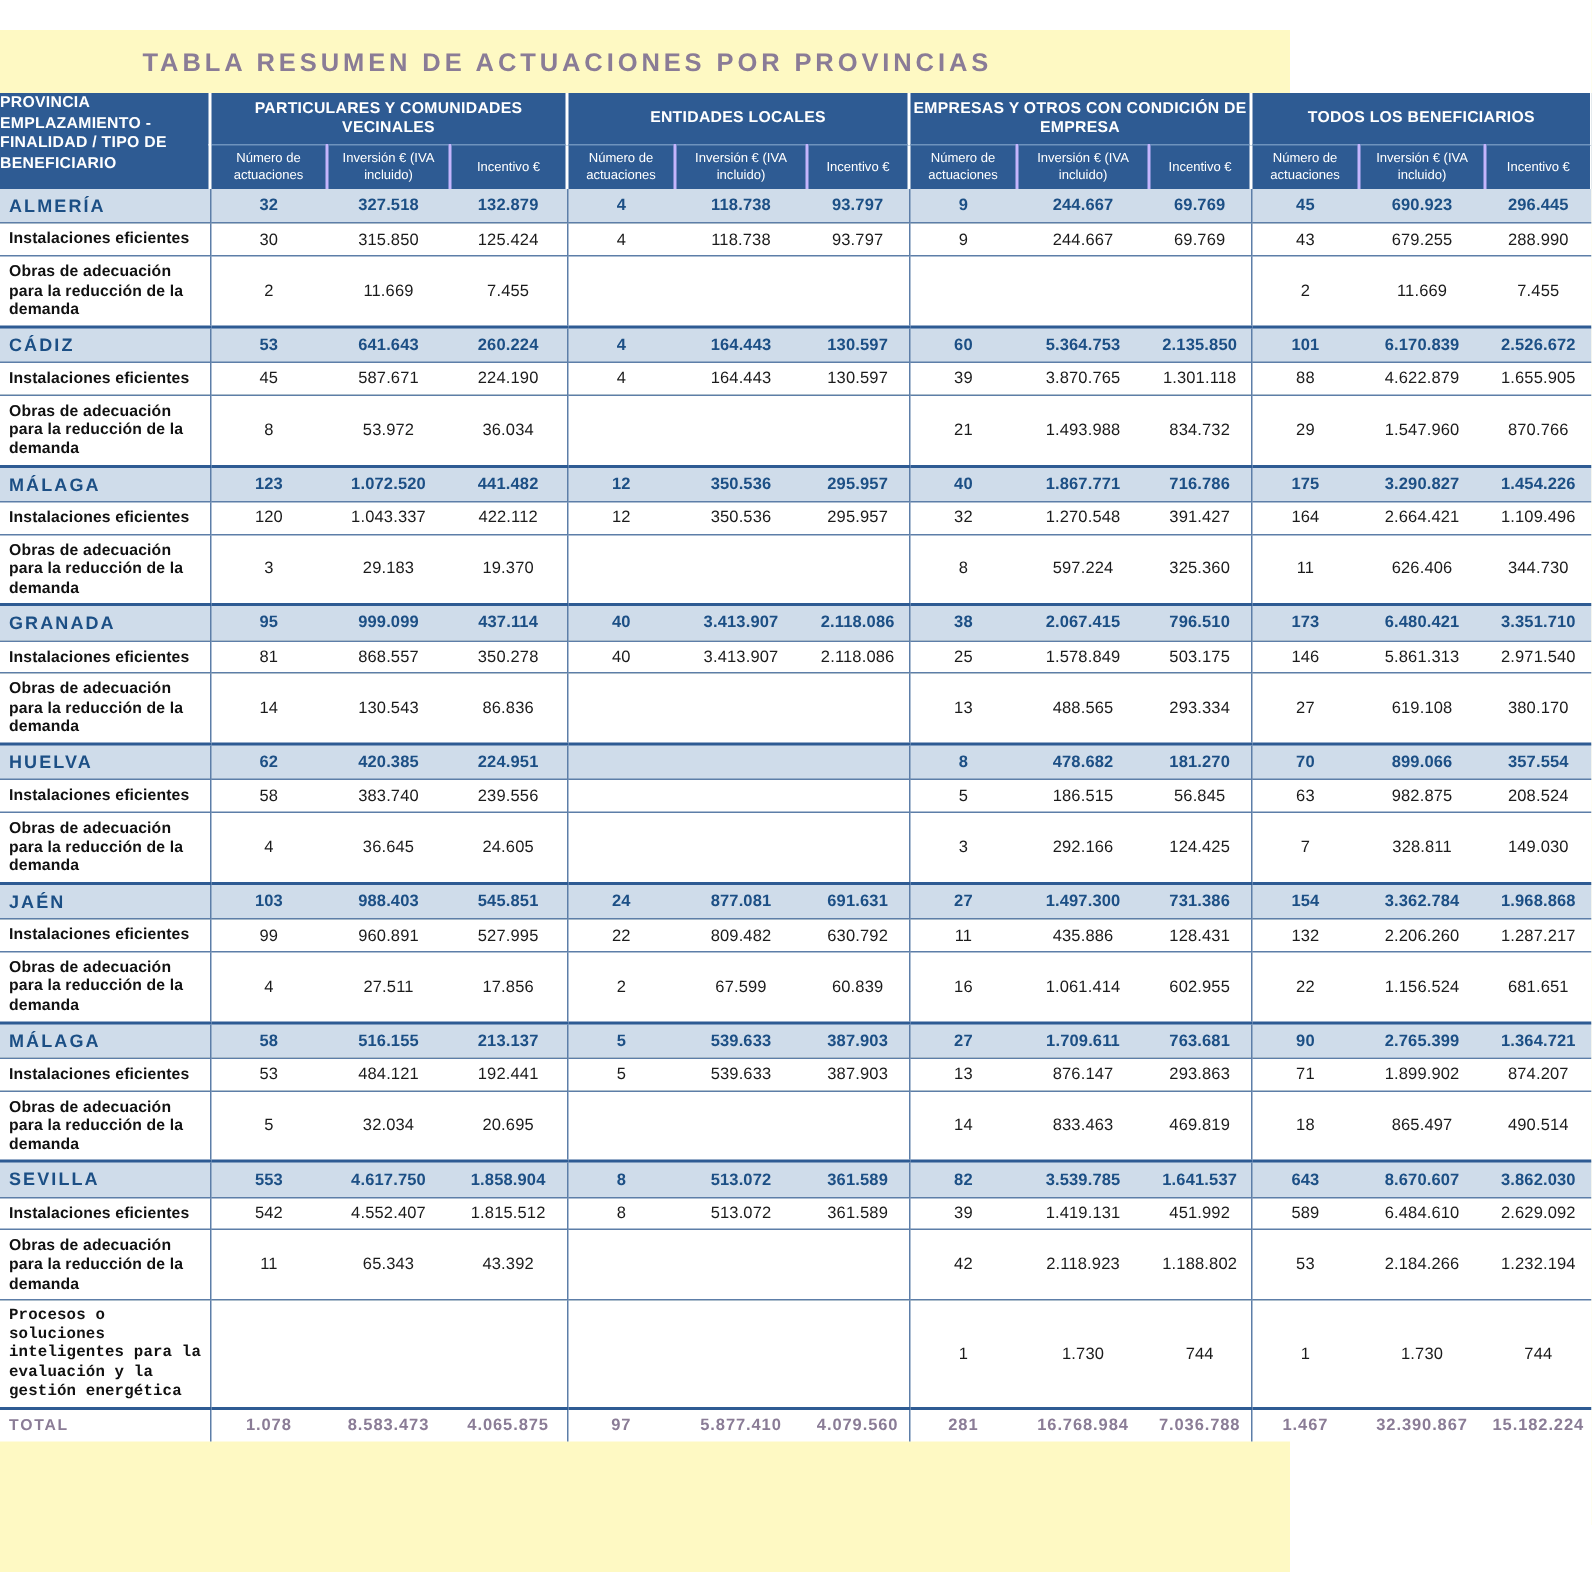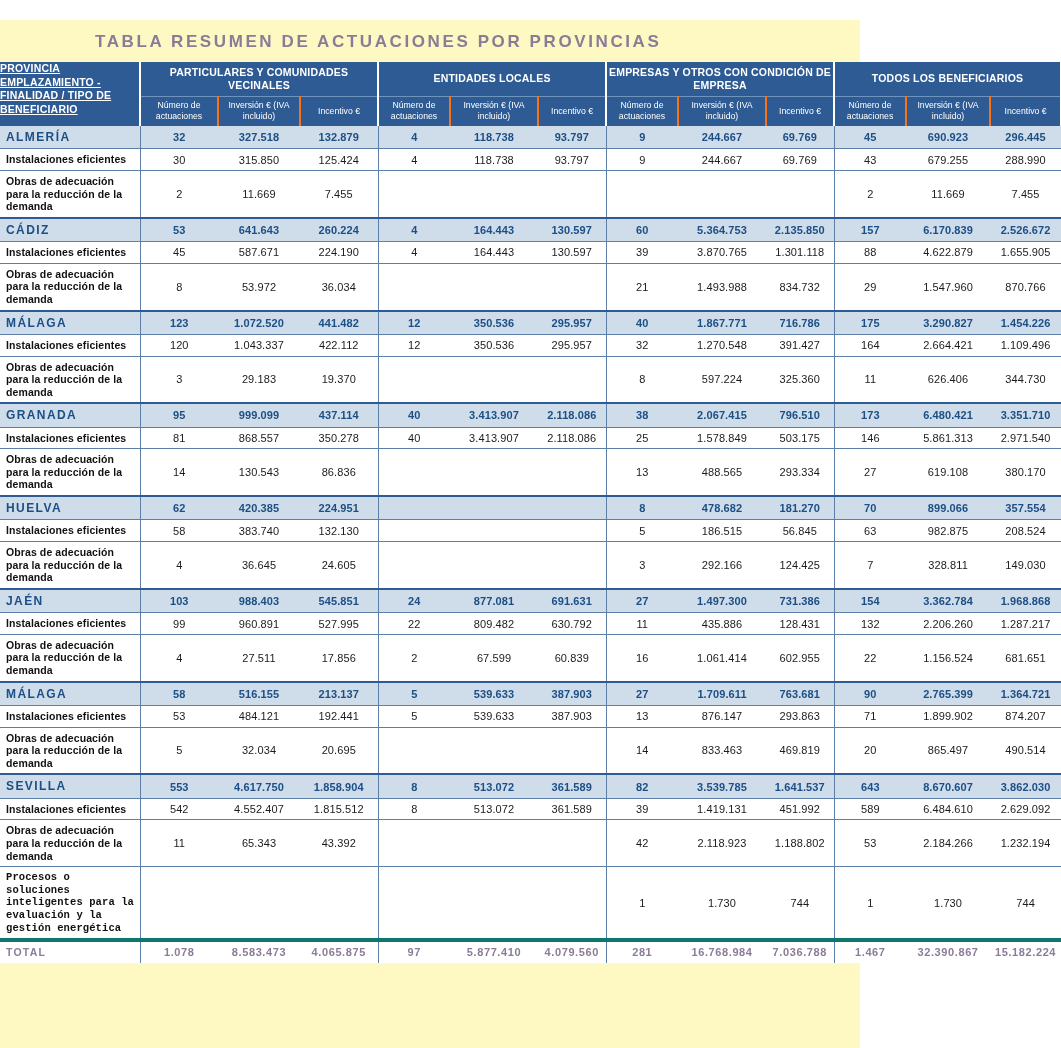--- a/index.html
+++ b/index.html
@@ -34,38 +34,37 @@
     padding: 0;
     margin: 0;
   }
   
   thead th {
     background: #2e5b93;
     color: #ffffff;
     font-weight: bold;
     text-align: center;
     vertical-align: middle;
-    border-right: 2px solid #f97316;
+    border-right: 2px solid #c4b5fd;
   }
   th.grp {
     font-size: 10.5px;
     line-height: 1.25;
     letter-spacing: .2px;
     height: 34px;
     padding: 2px 4px;
   }
   th.corner {
     text-align: left;
     font-size: 10.5px;
     line-height: 1.3;
     letter-spacing: .2px;
     padding: 5px 5px 5px 6px;
     vertical-align: top;
     border-right: 2px solid #ffffff;
-    text-decoration: underline;
   }
   th.sub {
     font-size: 8.7px;
     font-weight: normal;
     line-height: 1.25;
     height: 30px;
     padding: 2px 3px;
     border-top: 1px solid #6e93bd;
   }
   th.sub.last-in-grp, th.grp.last-in-grp { border-right: 2px solid #ffffff; }
@@ -99,21 +98,21 @@
     letter-spacing: 1.4px;
     font-size: 12px;
   }
   tr.detail td { background: #ffffff; }
   tr.thick td { border-bottom: 2px solid #2e5b93; }
   tr.total td {
     color: #8a7c96;
     font-weight: bold;
     background: #ffffff;
     border-bottom: none;
-    border-top: 4px solid #0f766e;
+    border-top: 2px solid #0f766e;
     letter-spacing: .6px;
   }
   tr.total td.label { color: #8a7c96; letter-spacing: 1.2px; }
   td.gsep { border-right: 1px solid #5d7ea8; }
   td.empty { background: #ffffff; }
   tr.province td.empty { background: #cfdcea; }
   .tall { height: 40px; }
   .taller { height: 58px; font-family: Liberation Mono, monospace; }
 </style>
 </head>
@@ -211,21 +210,21 @@
           <td class="label">CÁDIZ</td>
           <td class="">53</td>
           <td class="">641.643</td>
           <td class="gsep">260.224</td>
           <td class="">4</td>
           <td class="">164.443</td>
           <td class="gsep">130.597</td>
           <td class="">60</td>
           <td class="">5.364.753</td>
           <td class="gsep">2.135.850</td>
-          <td class="">157</td>
+          <td class="">101</td>
           <td class="">6.170.839</td>
           <td class="">2.526.672</td>
         </tr>
         <tr class="detail">
           <td class="label">Instalaciones eficientes</td>
           <td class="">45</td>
           <td class="">587.671</td>
           <td class="gsep">224.190</td>
           <td class="">4</td>
           <td class="">164.443</td>
@@ -354,21 +353,21 @@
           <td class="">478.682</td>
           <td class="gsep">181.270</td>
           <td class="">70</td>
           <td class="">899.066</td>
           <td class="">357.554</td>
         </tr>
         <tr class="detail">
           <td class="label">Instalaciones eficientes</td>
           <td class="">58</td>
           <td class="">383.740</td>
-          <td class="gsep">132.130</td>
+          <td class="gsep">239.556</td>
           <td class="empty"></td>
           <td class="empty"></td>
           <td class="empty gsep"></td>
           <td class="">5</td>
           <td class="">186.515</td>
           <td class="gsep">56.845</td>
           <td class="">63</td>
           <td class="">982.875</td>
           <td class="">208.524</td>
         </tr>
@@ -466,21 +465,21 @@
           <td class="label tall">Obras de adecuación para la reducción de la demanda</td>
           <td class="">5</td>
           <td class="">32.034</td>
           <td class="gsep">20.695</td>
           <td class="empty"></td>
           <td class="empty"></td>
           <td class="empty gsep"></td>
           <td class="">14</td>
           <td class="">833.463</td>
           <td class="gsep">469.819</td>
-          <td class="">20</td>
+          <td class="">18</td>
           <td class="">865.497</td>
           <td class="">490.514</td>
         </tr>
         <tr class="province">
           <td class="label">SEVILLA</td>
           <td class="">553</td>
           <td class="">4.617.750</td>
           <td class="gsep">1.858.904</td>
           <td class="">8</td>
           <td class="">513.072</td>

